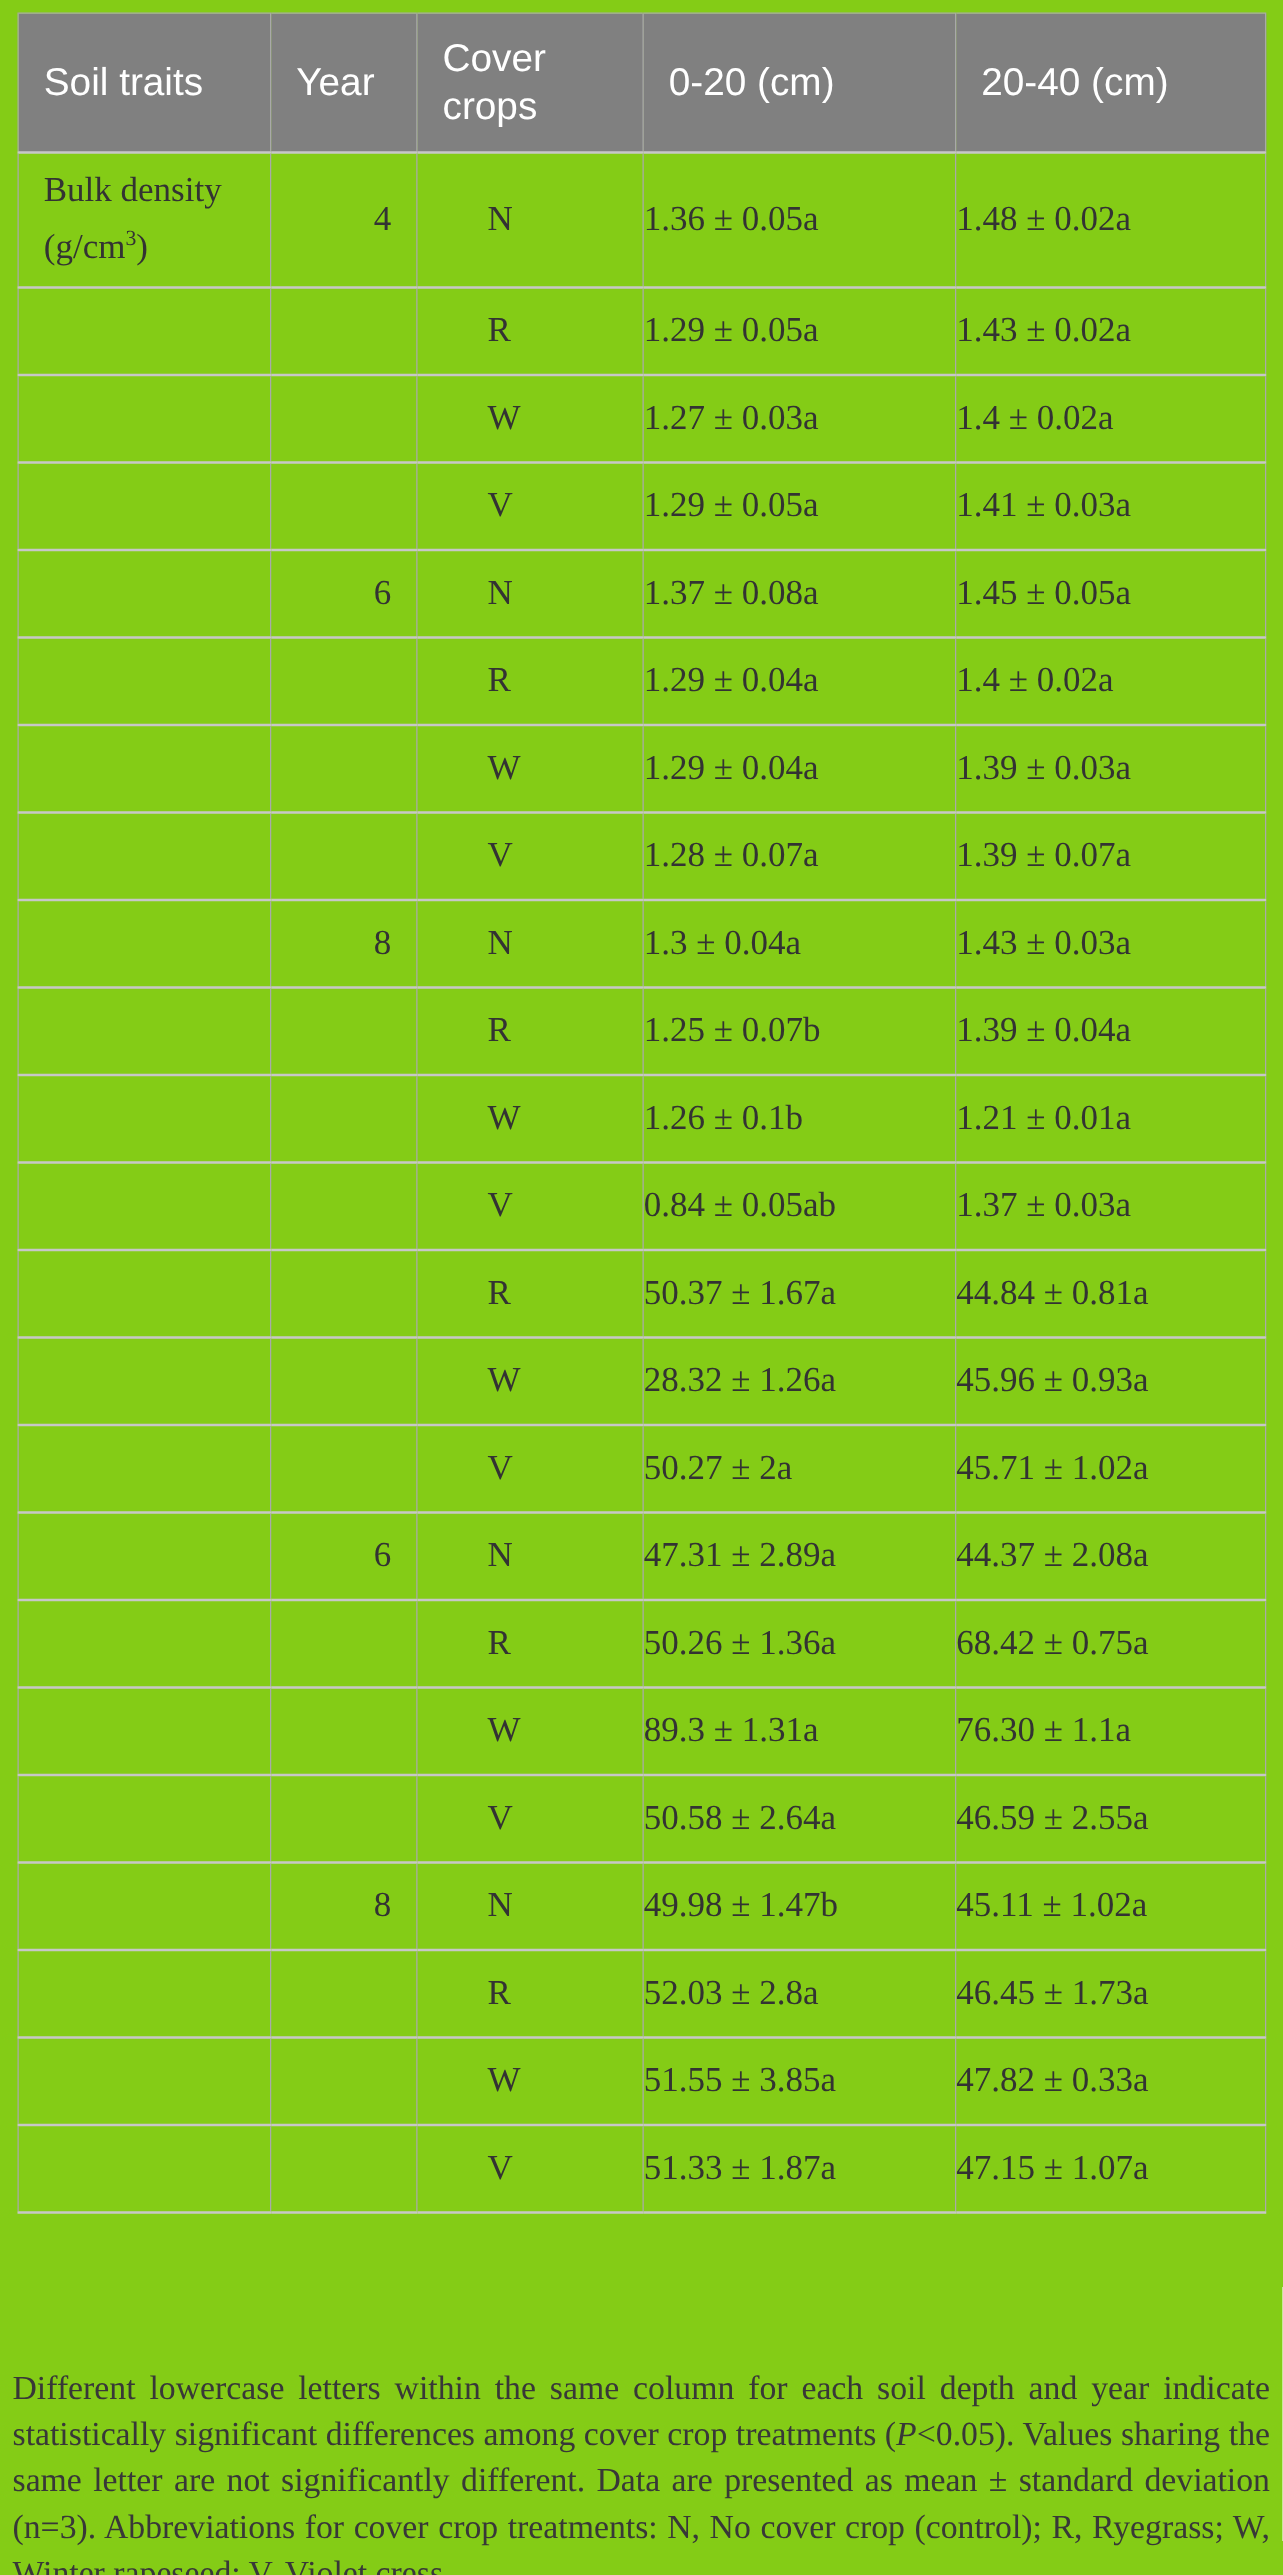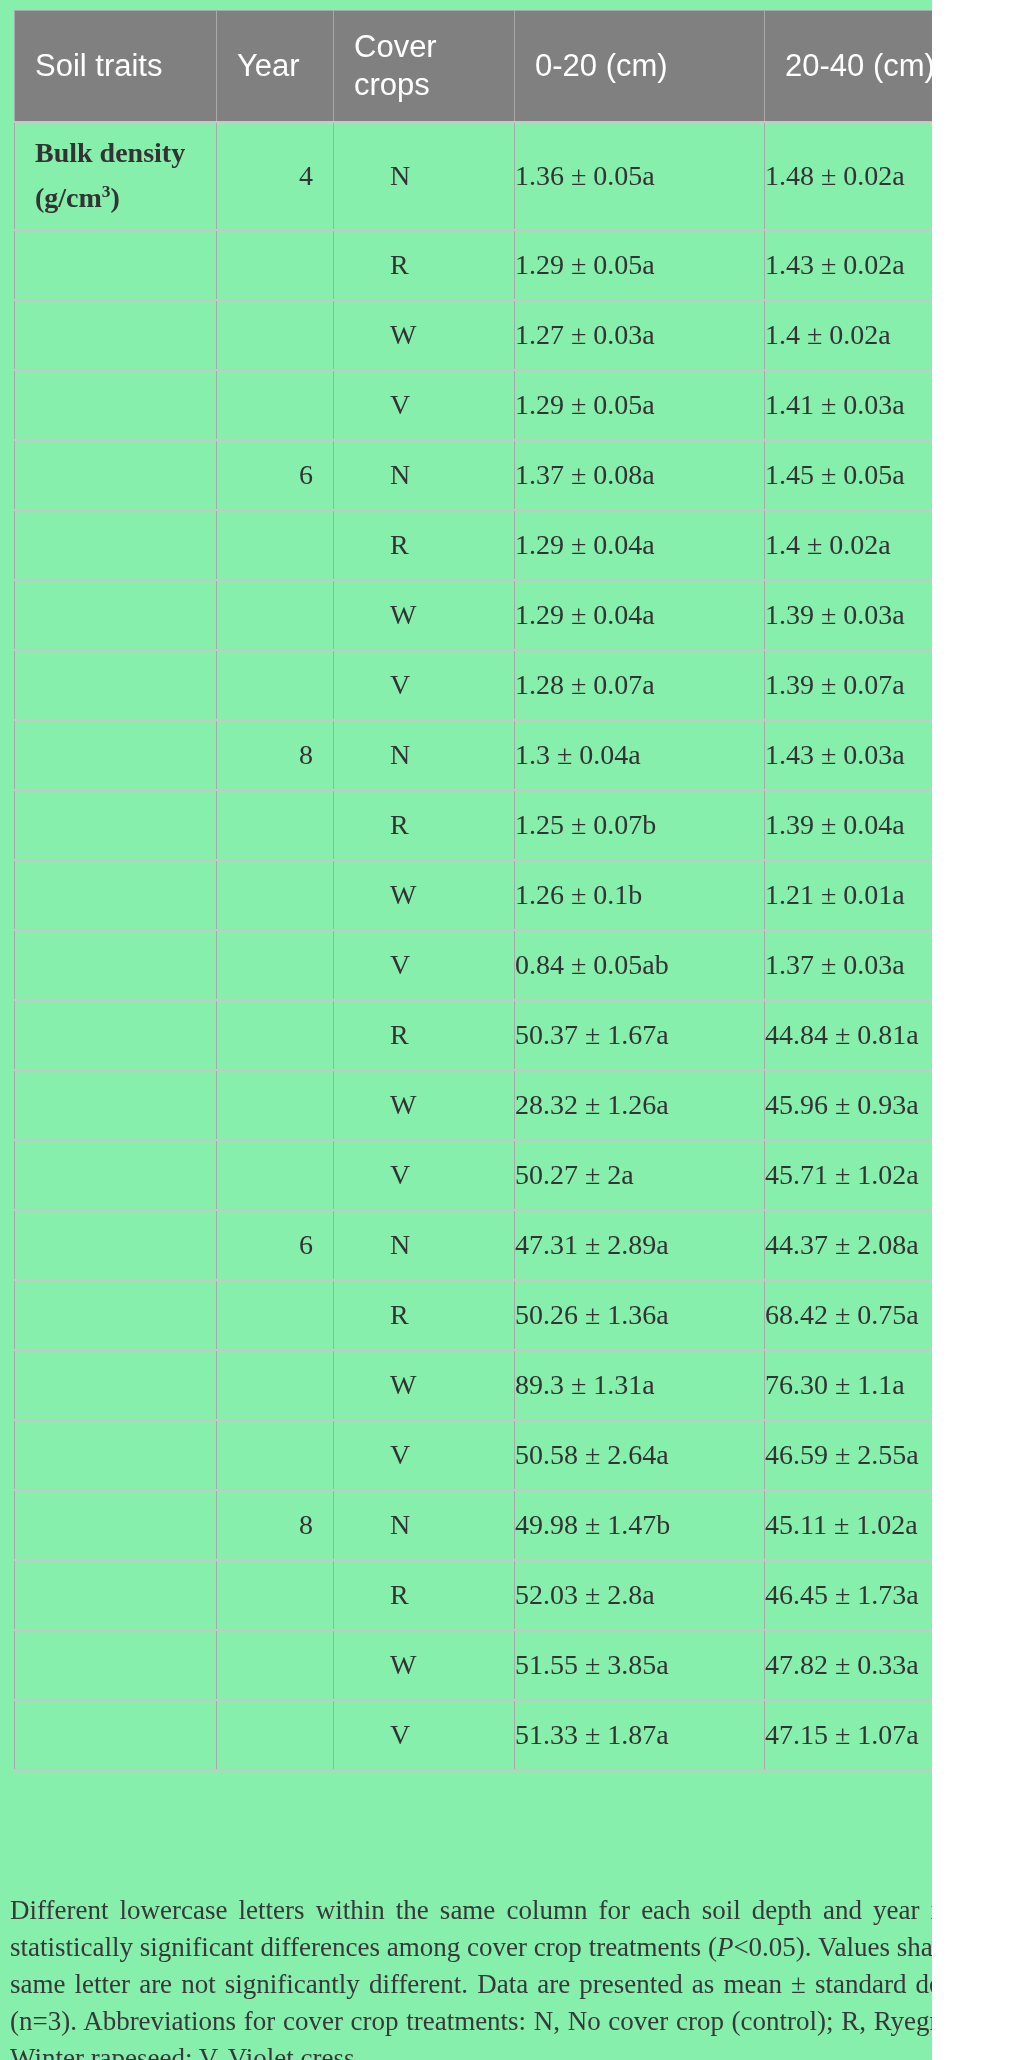--- a/index.html
+++ b/index.html
@@ -6,23 +6,23 @@
   :root{
     --header-bg:#808080;
     --header-text:#ffffff;
     --body-text:#333333;
     --grid-h:#c7c7c7;
     --grid-v:#a9a9a9;
   }
   html,body{margin:0;padding:0;background:#ffffff;}
   .page{
     position:relative;
-    width:932px;
+    width:1026px;
     height:2060px;
-    background:#86efac;
+    background:#84cc16;
     overflow:hidden;
   }
   .table-wrap{
     position:absolute;
     left:14px;
     top:10px;
     width:998px;
   }
   table{
     border-collapse:collapse;
@@ -51,21 +51,21 @@
     vertical-align:middle;
     height:68px;
     border:1px solid var(--grid-v);
     border-top:2px solid var(--grid-h);
     border-bottom:2px solid var(--grid-h);
     padding:0;
     overflow:hidden;
   }
   tbody tr.tall td{height:106px;}
   .c-trait{text-align:left;padding-left:20px;line-height:1.6;}
-  .c-trait .t1,.c-trait .t2{display:block;font-weight:bold;}
+  .c-trait .t1,.c-trait .t2{display:block;}
   .c-trait sup{font-size:0.62em;line-height:0;}
   .c-year{text-align:right;padding-right:20px;}
   .c-crop{text-align:left;padding-left:56px;}
   .c-val{text-align:left;}
   .footnote{
     position:absolute;
     left:10px;
     top:1892px;
     width:1006px;
     font-family:"Liberation Serif", serif;

